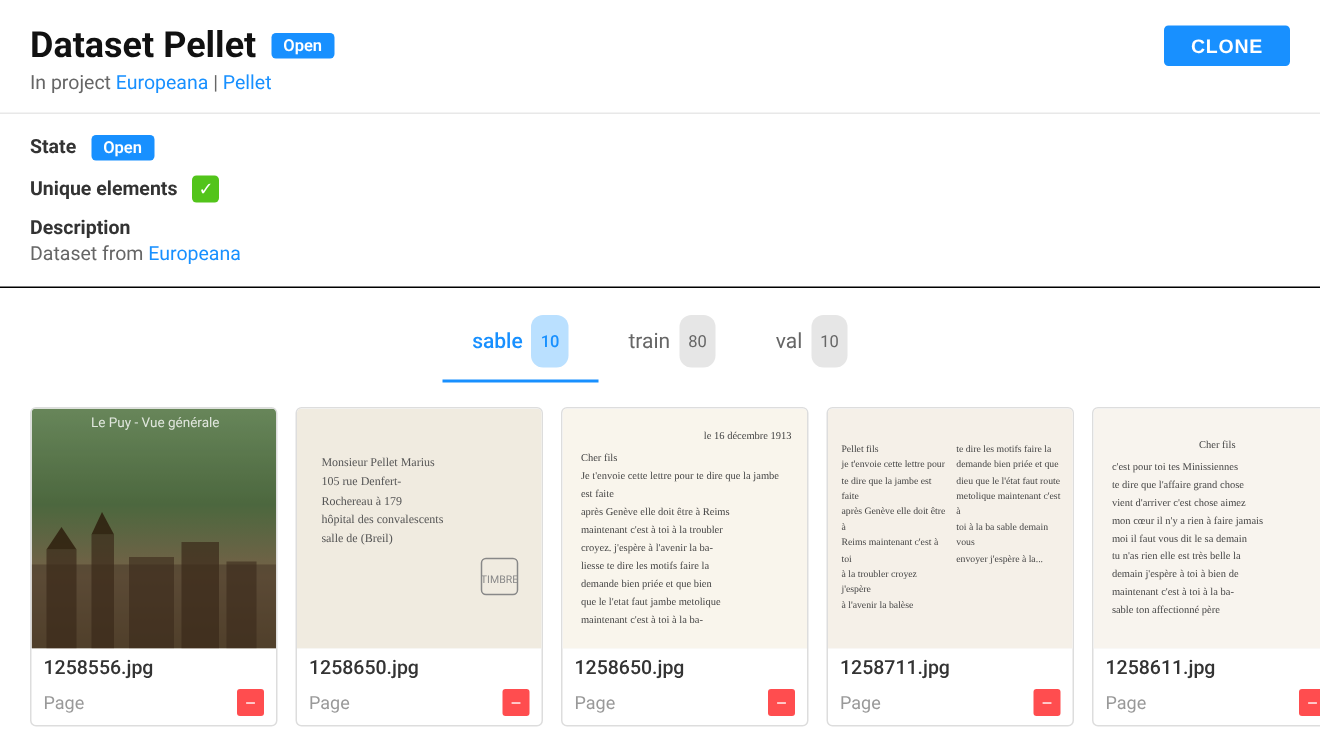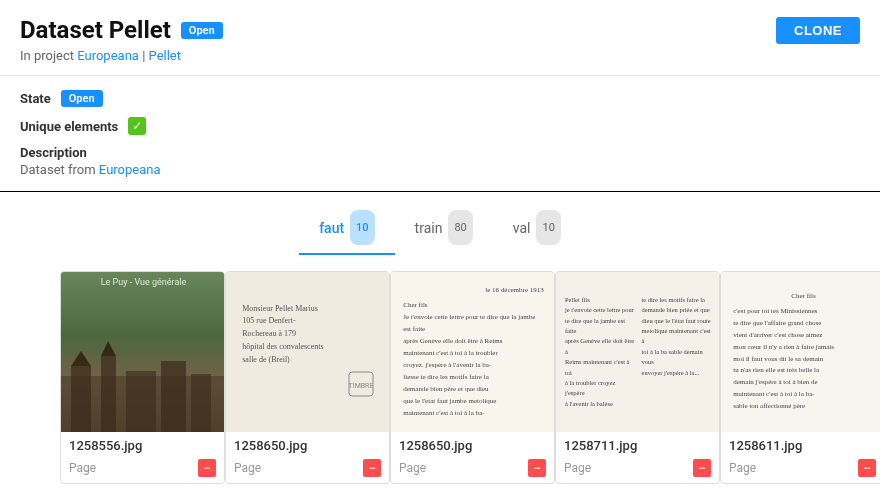--- a/index.html
+++ b/index.html
@@ -24,21 +24,21 @@
     .desc-section { margin-top: 4px; }
     .desc-label { font-weight: 700; font-size: 13px; color: #333; margin-bottom: 2px; }
     .desc-text { font-size: 13px; color: #666; }
 
     .tabs-area { padding: 10px 20px 0 20px; display: flex; justify-content: center; gap: 0; }
     .tab { padding: 8px 20px; font-size: 14px; cursor: pointer; border-bottom: 2px solid transparent; color: #666; display: flex; align-items: center; gap: 6px; }
     .tab.active { color: #1890ff; border-bottom: 2px solid #1890ff; font-weight: 500; }
     .tab-count { background: #e6e6e6; color: #666; font-size: 11px; padding: 11px 6px; border-radius: 8px; }
     .tab.active .tab-count { background: #bae0ff; color: #1890ff; }
 
-    .images-area { padding: 16px 20px; display: flex; overflow-x: auto; margin-left: 40px; }
+    .images-area { padding: 16px 20px; display: flex; gap: 12px; overflow-x: auto; }
     .image-card { border: 1px solid #ddd; border-radius: 4px; overflow: hidden; width: 165px; flex-shrink: 0; background: #fff; }
     .image-card .img-container { width: 165px; height: 160px; background: #f5f5f5; display: flex; align-items: center; justify-content: center; overflow: hidden; }
     .image-card .img-name { padding: 6px 8px 2px 8px; font-size: 13px; color: #333; font-weight: 500; }
     .image-card .img-footer { display: flex; align-items: center; justify-content: space-between; padding: 4px 8px 6px 8px; }
     .img-tag { font-size: 12px; color: #999; }
     .img-del { background: #ff4d4f; color: #fff; border: none; border-radius: 2px; width: 18px; height: 18px; cursor: pointer; font-size: 12px; display: flex; align-items: center; justify-content: center; }
 
     
     .letter-bg { background: #f9f5ec; width: 100%; height: 100%; display: flex; align-items: center; justify-content: center; position: relative; overflow: hidden; }
 
@@ -79,21 +79,21 @@
     <div class="desc-label">Description</div>
     <div class="desc-text">
       <span>Dataset from</span>
       <a class="link">Europeana</a>
     </div>
   </div>
 </div>
 
 <div class="tabs-area">
   <div class="tab active">
-    <span>faut</span>
+    <span>sable</span>
     <span class="tab-count">10</span>
   </div>
   <div class="tab">
     <span>train</span>
     <span class="tab-count">80</span>
   </div>
   <div class="tab">
     <span>val</span>
     <span class="tab-count">10</span>
   </div>
@@ -157,21 +157,21 @@
     <div class="img-container">
       <div class="letter-bg">
         <div style="width:90%;font-family:cursive;font-size:7px;color:#444;line-height:1.7;padding:4px;">
           <div style="text-align:right;margin-bottom:4px;">le 16 décembre 1913</div>
           <div>Cher fils</div>
           <div>Je t'envoie cette lettre pour te dire que la jambe est faite</div>
           <div>après Genève elle doit être à Reims</div>
           <div>maintenant c'est à toi à la troubler</div>
           <div>croyez. j'espère à l'avenir la ba-</div>
           <div>liesse te dire les motifs faire la</div>
-          <div>demande bien père et que dieu</div>
+          <div>demande bien priée et que bien</div>
           <div>que le l'etat faut jambe metolique</div>
           <div>maintenant c'est à toi à la ba-</div>
         </div>
       </div>
     </div>
     <div class="img-name">1258650.jpg</div>
     <div class="img-footer">
       <span class="img-tag">Page</span>
       <button class="img-del">−</button>
     </div>

